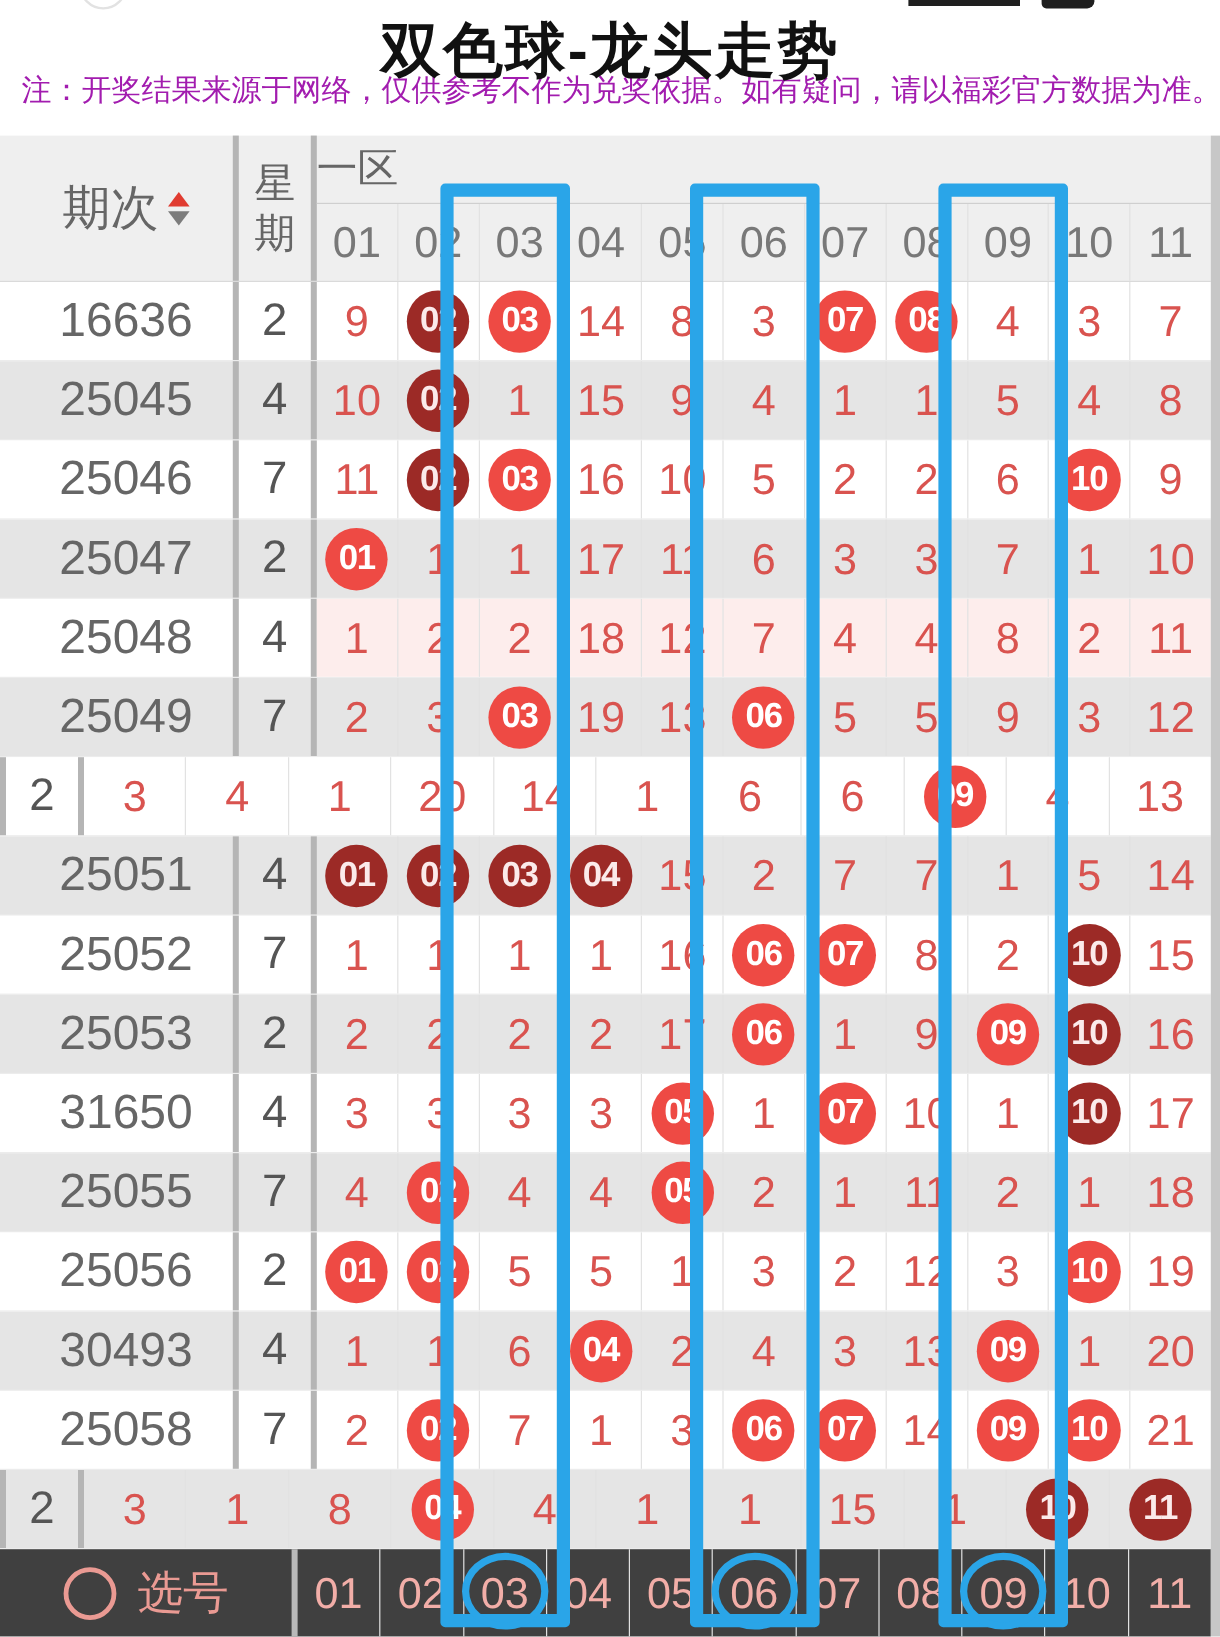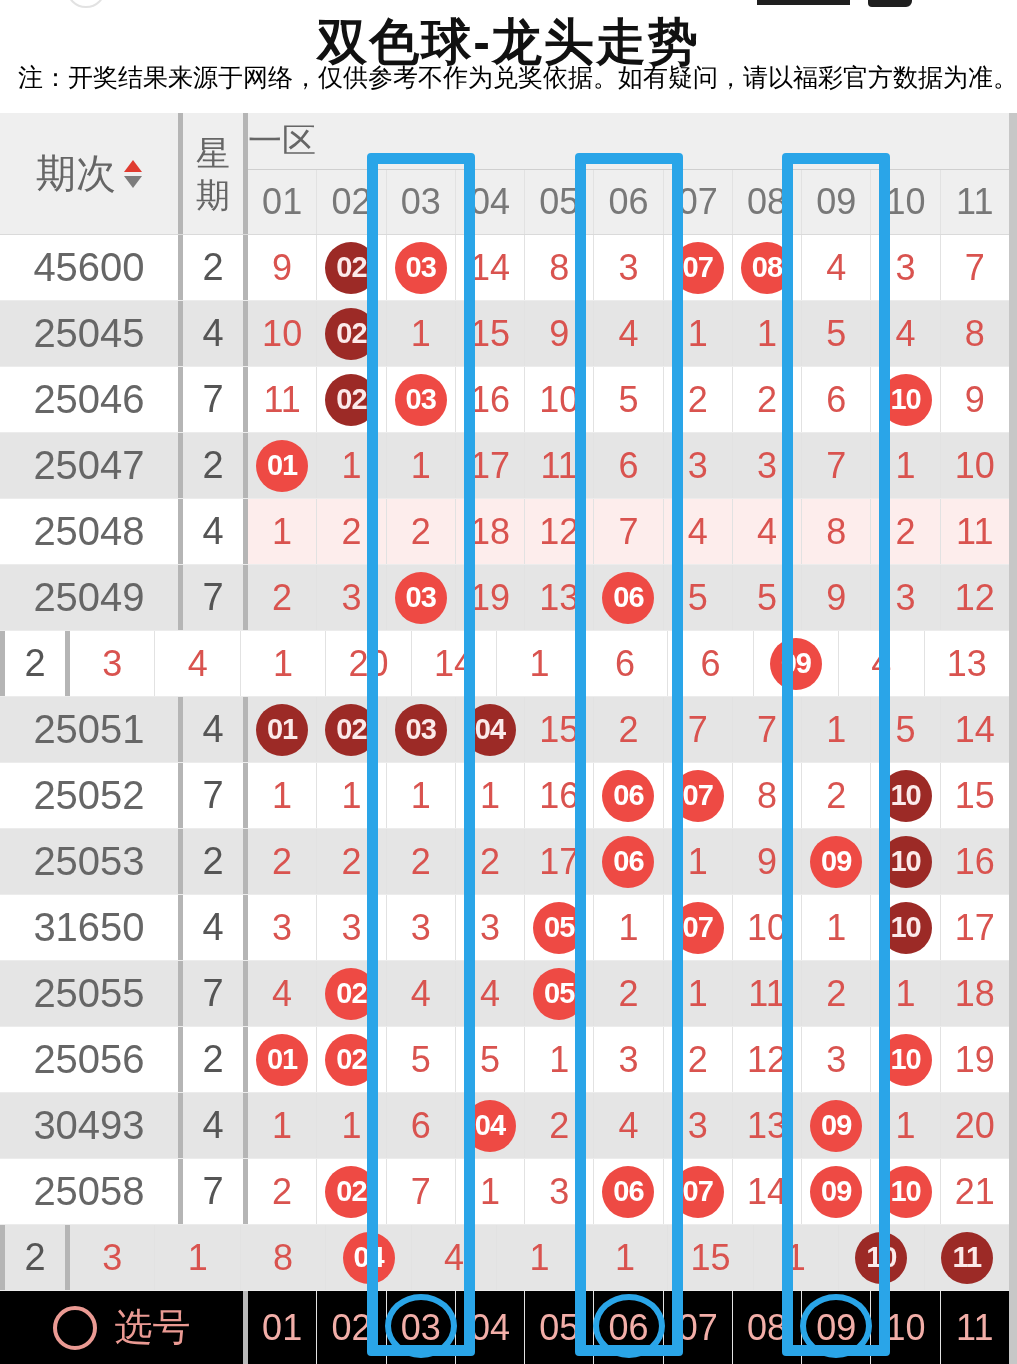--- a/index.html
+++ b/index.html
@@ -3,27 +3,27 @@
 <meta charset="utf-8">
 <style>
   html,body{margin:0;padding:0;background:#fff;}
   .screen{position:relative;width:1017px;height:1364px;background:#fff;overflow:hidden;
           font-family:"Liberation Sans","DejaVu Sans",sans-serif;}
   
   .frag{position:absolute;background:#1f1f1f;}
   .frag-arc{position:absolute;border:2px solid #e2e2e2;border-radius:50%;background:#fff;}
   
   .note{position:absolute;top:60px;left:18px;width:990px;font-size:25px;line-height:34px;
-        color:#000000;white-space:nowrap;overflow:hidden;z-index:1;}
+        color:#a21caf;white-space:nowrap;overflow:hidden;z-index:1;font-family:Liberation Mono, monospace;}
   .title{position:absolute;top:2px;left:0;width:100%;text-align:center;font-size:50px;
          line-height:80px;font-weight:700;color:#111;letter-spacing:2px;z-index:5;margin:0;}
   
   .tbl{position:absolute;top:113px;left:0;width:1009px;}
   .thead{display:flex;height:122px;background:#efefef;border-bottom:1px solid #dadada;box-sizing:border-box;}
-  .pcol{width:178px;flex:0 0 178px;box-sizing:border-box;}
+  .pcol{width:178px;flex:0 0 178px;box-sizing:border-box;margin-left:16px;}
   .wcol{width:70px;flex:0 0 70px;box-sizing:border-box;border-left:5px solid #b5b5b5;border-right:5px solid #b5b5b5;}
   .phead{display:flex;align-items:center;justify-content:center;gap:8px;font-size:40px;color:#666;}
   .whead{display:flex;flex-direction:column;align-items:center;justify-content:center;font-size:34px;line-height:42px;color:#666;}
   .sort{display:flex;flex-direction:column;gap:4px;}
   .tri-up{width:0;height:0;border-left:9px solid transparent;border-right:9px solid transparent;border-bottom:12px solid #e03b30;}
   .tri-dn{width:0;height:0;border-left:9px solid transparent;border-right:9px solid transparent;border-top:12px solid #7c7c7c;}
   .numarea{flex:1;display:flex;flex-direction:column;}
   .zonerow{height:57px;box-sizing:border-box;display:flex;align-items:center;justify-content:flex-start;
            font-size:34px;color:#666;border-bottom:1px solid #cfcfcf;}
   .colnums{height:64px;display:flex;}
@@ -35,21 +35,21 @@
   .row .pcol{display:flex;align-items:center;justify-content:center;font-size:40px;color:#666;}
   .row .wcol{display:flex;align-items:center;justify-content:center;font-size:38px;color:#555;}
   .row .cells{flex:1;display:flex;}
   .miss{font-size:36px;color:#d9534f;}
   .cellpink{background:#fdedec;}
   .ball{width:52px;height:52px;border-radius:50%;display:flex;align-items:center;justify-content:center;
         color:#fff;font-size:29px;font-weight:700;letter-spacing:-1px;}
   .ball.red{background:#ee4a44;}
   .ball.dark{background:#9c2a26;color:#fbeaea;}
   
-  .selrow{display:flex;height:73px;background:#000000;box-sizing:border-box;}
+  .selrow{display:flex;height:73px;background:#404040;box-sizing:border-box;}
   .sel-label{width:248px;flex:0 0 248px;box-sizing:border-box;border-right:5px solid #b9b9b9;
              display:flex;align-items:center;justify-content:center;gap:18px;}
   .sel-circle{width:44px;height:44px;border:4px solid #ea9a93;border-radius:50%;box-sizing:border-box;}
   .sel-text{font-size:38px;color:#ea9a93;}
   .sel-nums{flex:1;display:flex;}
   .sel-num{font-size:36px;color:#f2aea8;}
   
   .band{position:absolute;width:108px;border:11px solid #2aa5e8;border-radius:4px;box-sizing:border-box;
         top:153px;height:1203px;z-index:40;pointer-events:none;}
   .selcirc{position:absolute;width:72px;height:64px;border:6px solid #2aa5e8;border-radius:50%;
@@ -119,21 +119,21 @@
             </div>
             <div class="ncell">
               <span class="hnum">11</span>
             </div>
           </div>
       </div>
     </div>
 
     <div id="rowsHost">
         <div class="row">
-          <div class="pcol">45600</div>
+          <div class="pcol">16636</div>
           <div class="wcol">2</div>
           <div class="cells">
             <div class="ncell">
               <span class="miss">9</span>
             </div>
             <div class="ncell">
               <span class="ball dark">02</span>
             </div>
             <div class="ncell">
               <span class="ball red">03</span>

